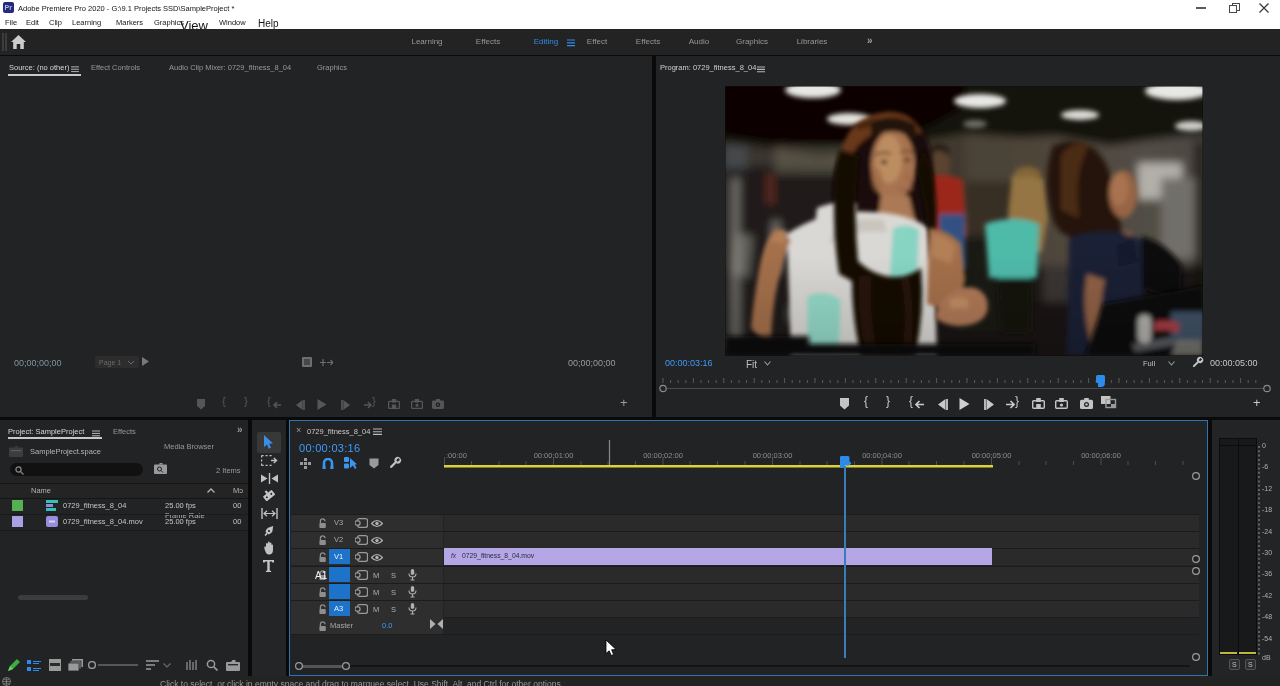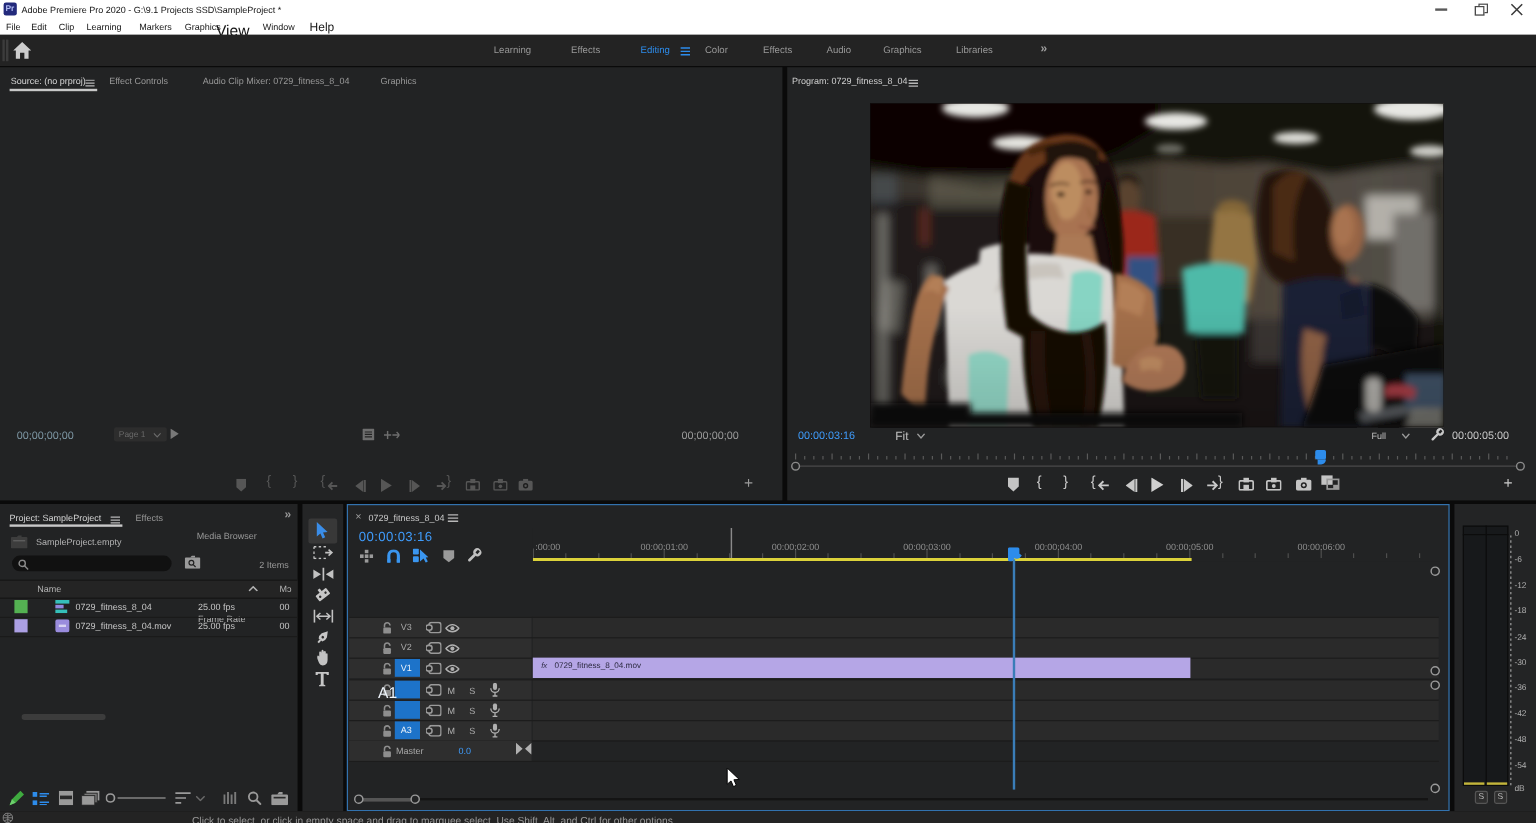--- a/index.html
+++ b/index.html
@@ -39,29 +39,29 @@
 <div class="a" style="left:5px;top:33px;width:1.5px;height:18px;background:#3c3c3c"></div>
 <svg class="a" style="left:10px;top:34px" width="17" height="16" viewBox="0 0 17 16">
     <path d="M8.5 1 L16 8 L13.8 8 L13.8 15 L10.3 15 L10.3 10 L6.7 10 L6.7 15 L3.2 15 L3.2 8 L1 8 Z" fill="#cccccc"></path>
   </svg>
 <div class="txt" style="left:427px;top:37px;font-size:8px;color:#989898;transform:translateX(-50%)">Learning</div>
 <div class="txt" style="left:488px;top:37px;font-size:8px;color:#989898;transform:translateX(-50%)">Effects</div>
 <div class="txt" style="left:546px;top:37px;font-size:8px;color:#2d8ceb;transform:translateX(-50%)">Editing</div>
 <svg class="a" style="left:567px;top:38.5px" width="8" height="8" viewBox="0 0 8 8">
     <path d="M0 1h8M0 3.8h8M0 6.6h8" stroke="#2d8ceb" stroke-width="1.2"></path>
   </svg>
-<div class="txt" style="left:597px;top:37px;font-size:8px;color:#989898;transform:translateX(-50%)">Color</div>
+<div class="txt" style="left:597px;top:37px;font-size:8px;color:#989898;transform:translateX(-50%)">Effect</div>
 <div class="txt" style="left:648px;top:37px;font-size:8px;color:#989898;transform:translateX(-50%)">Effects</div>
 <div class="txt" style="left:699px;top:37px;font-size:8px;color:#989898;transform:translateX(-50%)">Audio</div>
 <div class="txt" style="left:752px;top:37px;font-size:8px;color:#989898;transform:translateX(-50%)">Graphics</div>
 <div class="txt" style="left:812px;top:37px;font-size:8px;color:#989898;transform:translateX(-50%)">Libraries</div>
 <div class="txt" style="left:867px;top:35px;font-size:10px;color:#a0a0a0;font-weight:bold">»</div>
 
 <div class="a" style="left:0;top:56px;width:652px;height:361px;background:#222324"></div>
-<div class="txt" style="left:9px;top:63px;font-size:7.5px;color:#d6d6d6">Source: (no prproj)</div>
+<div class="txt" style="left:9px;top:63px;font-size:7.5px;color:#d6d6d6">Source: (no other)</div>
 <svg class="a" style="left:71px;top:65.5px" width="8" height="7" viewBox="0 0 9 8">
     <path d="M0 1h9M0 3.7h9M0 6.4h9" stroke="#b8b8b8" stroke-width="1.1"></path>
   </svg>
 <div class="a" style="left:8px;top:74px;width:73px;height:1.6px;background:#c8c8c8"></div>
 <div class="txt" style="left:91px;top:63px;font-size:7.5px;color:#989898">Effect Controls</div>
 <div class="txt" style="left:169px;top:63px;font-size:7.5px;color:#989898">Audio Clip Mixer: 0729_fitness_8_04</div>
 <div class="txt" style="left:317px;top:63px;font-size:7.5px;color:#989898">Graphics</div>
 
 <div class="txt" style="left:14px;top:358px;font-size:9px;color:#7d96a3">00;00;00;00</div>
 <div class="a" style="left:95px;top:356px;width:44px;height:12px;background:#2d2d2d;border-radius:2px"></div>
@@ -357,21 +357,21 @@
   </svg>
 <div class="a" style="left:8px;top:437px;width:94px;height:1.6px;background:#c8c8c8"></div>
 <div class="txt" style="left:113px;top:427px;font-size:7.5px;color:#989898">Effects</div>
 <div class="txt" style="left:164px;top:442px;font-size:7.5px;color:#989898">Media Browser</div>
 <div class="txt" style="left:237px;top:424px;font-size:10px;color:#989898;font-weight:bold">»</div>
 <svg class="a" style="left:9px;top:446px" width="14" height="11" viewBox="0 0 14 11">
     <rect x="0" y="1.5" width="14" height="9.5" rx="1" fill="#3d3d3d"></rect>
     <path d="M0 1.5 L5 1.5 L6.5 0 L9 0 L9 1.5" fill="#3d3d3d"></path>
     <rect x="2" y="4" width="10" height="1.2" fill="#5c5c5c"></rect>
   </svg>
-<div class="txt" style="left:30px;top:447px;font-size:7.5px;color:#b4b4b4">SampleProject.empty</div>
+<div class="txt" style="left:30px;top:447px;font-size:7.5px;color:#b4b4b4">SampleProject.space</div>
 <div class="a" style="left:10px;top:463px;width:133px;height:13px;background:#111;border-radius:7px"></div>
 <svg class="a" style="left:15px;top:466px" width="9" height="9" viewBox="0 0 9 9">
     <circle cx="3.5" cy="3.5" r="2.6" fill="none" stroke="#8a8a8a" stroke-width="1.2"></circle>
     <path d="M5.6 5.6 L8.5 8.5" stroke="#8a8a8a" stroke-width="1.2"></path>
   </svg>
 <svg class="a" style="left:154px;top:463px" width="13" height="11" viewBox="0 0 13 11">
     <rect x="0" y="1.5" width="13" height="9.5" rx="1" fill="#9a9a9a"></rect>
     <path d="M0 1.5 L4.5 1.5 L6 0 L8.5 0 L8.5 1.5" fill="#9a9a9a"></path>
     <circle cx="5.5" cy="6" r="2" fill="none" stroke="#222" stroke-width="1"></circle>
     <path d="M7 7.5 L9 9.5" stroke="#222" stroke-width="1"></path>
@@ -590,21 +590,21 @@
   </svg>
 <svg class="a" style="left:371px;top:552.5px" width="12" height="9" viewBox="0 0 12 9">
     <path d="M0.5 4.5 Q6 -1.5 11.5 4.5 Q6 10.5 0.5 4.5 Z" fill="none" stroke="#b0b0b0" stroke-width="1.2"></path>
     <circle cx="6" cy="4.5" r="1.7" fill="#b0b0b0"></circle>
   </svg>
 <svg class="a" style="left:318px;top:570.0px" width="9" height="11" viewBox="0 0 9 11">
     <path d="M2.4 5 V3.2 a2.3 2.3 0 0 1 4.6 0" stroke="#8e8e8e" stroke-width="1.3" fill="none"></path>
     <rect x="1.4" y="5" width="6.4" height="5" rx="1" fill="#8e8e8e"></rect>
   </svg>
 <div class="a" style="left:329px;top:566.5px;width:21px;height:15.5px;background:#1d73c9"></div>
-<div class="txt" style="left:315px;top:570.0px;font-size:13px;color:#eef4fa">A1</div>
+<div class="txt" style="left:315px;top:570.0px;font-size:10px;color:#eef4fa">A1</div>
 <svg class="a" style="left:355px;top:570.0px" width="13" height="10" viewBox="0 0 13 10">
     <rect x="2.5" y="0.7" width="10" height="8.6" rx="2" fill="none" stroke="#9a9a9a" stroke-width="1.3"></rect>
     <rect x="0" y="2.8" width="5" height="4.4" rx="2" fill="#272727" stroke="#9a9a9a" stroke-width="1.3"></rect>
   </svg>
 <div class="txt" style="left:373px;top:570.5px;font-size:7.5px;color:#b0b0b0">M</div>
 <div class="txt" style="left:391px;top:570.5px;font-size:7.5px;color:#b0b0b0">S</div>
 <svg class="a" style="left:408px;top:569.0px" width="9" height="12" viewBox="0 0 9 12">
     <rect x="2.8" y="0" width="3.4" height="6" rx="1.7" fill="#b0b0b0"></rect>
     <path d="M1 4.5 a3.5 3.5 0 0 0 7 0 M4.5 8.5 V11 M2.5 11 h4" stroke="#b0b0b0" stroke-width="1.1" fill="none"></path>
   </svg>

